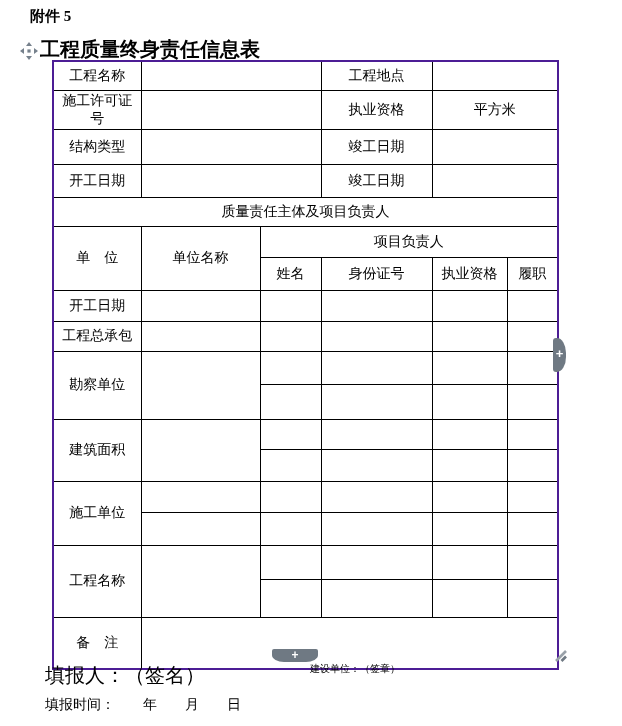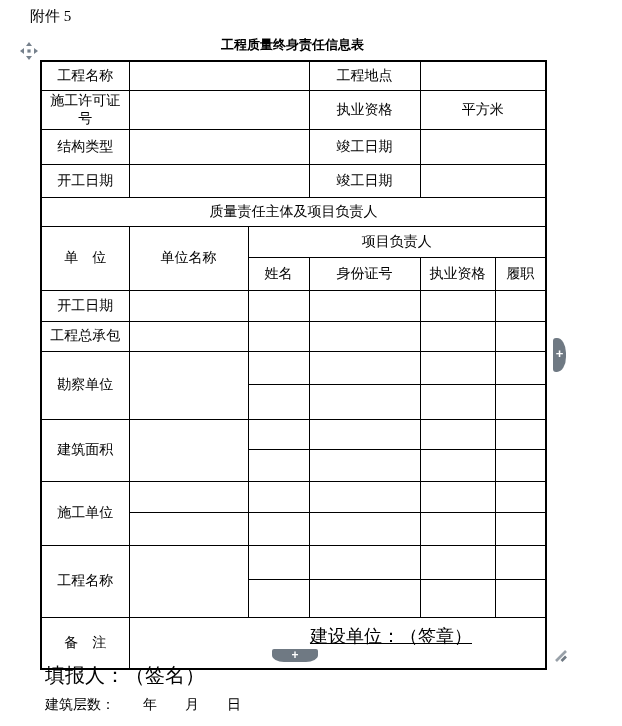--- a/index.html
+++ b/index.html
@@ -13,41 +13,41 @@
     height: 726px;
     font-family: "Liberation Serif", "DejaVu Serif", serif;
     color: #000000;
     overflow: hidden;
   }
   .attachment-label {
     position: absolute;
     left: 30px;
     top: 7px;
     font-size: 15px;
-    font-weight: normal;
+    font-weight: bold;
     white-space: pre;
   }
   .table-title {
     position: absolute;
     left: 40px;
     top: 36px;
     width: 505px;
-    text-align: center;
-    font-size: 13px;
+    text-align: left;
+    font-size: 20px;
     font-weight: bold;
     white-space: pre;
   }
   table.doc-table {
     position: absolute;
-    left: 40px;
+    left: 52px;
     top: 60px;
     width: 505px;
     border-collapse: collapse;
     table-layout: fixed;
-    border: 2px solid #000000;
+    border: 2px solid #4c1d95;
   }
   table.doc-table td {
     border: 1px solid #000000;
     padding: 0 2px;
     text-align: center;
     vertical-align: middle;
     font-size: 14px;
     white-space: pre-wrap;
     overflow: hidden;
   }
@@ -109,24 +109,23 @@
   .footer-filler {
     position: absolute;
     left: 45px;
     top: 662px;
     font-size: 20px;
     white-space: pre;
   }
   .footer-builder {
     position: absolute;
     left: 310px;
-    top: 624px;
-    font-size: 18px;
-    white-space: pre;
-    text-decoration: underline;
+    top: 662px;
+    font-size: 10px;
+    white-space: pre;
   }
   .footer-date {
     position: absolute;
     left: 45px;
     top: 696px;
     font-size: 14px;
     white-space: pre;
   }
 </style>
 </head>
@@ -296,13 +295,13 @@
 
 <div class="resize-handle">
   <svg width="12" height="12" viewBox="0 0 12 12">
     <path d="M1 11 L11 1" stroke="#99a1a9" stroke-width="2.6" fill="none"></path>
     <path d="M6.5 11 L11 6.5" stroke="#6f7983" stroke-width="2.6" fill="none"></path>
   </svg>
 </div>
 
 <div class="footer-filler">填报人：（签名）</div>
 <div class="footer-builder">建设单位：（签章）</div>
-<div class="footer-date">建筑层数：　　年　　月　　日</div>
+<div class="footer-date">填报时间：　　年　　月　　日</div>
 
 </body></html>

